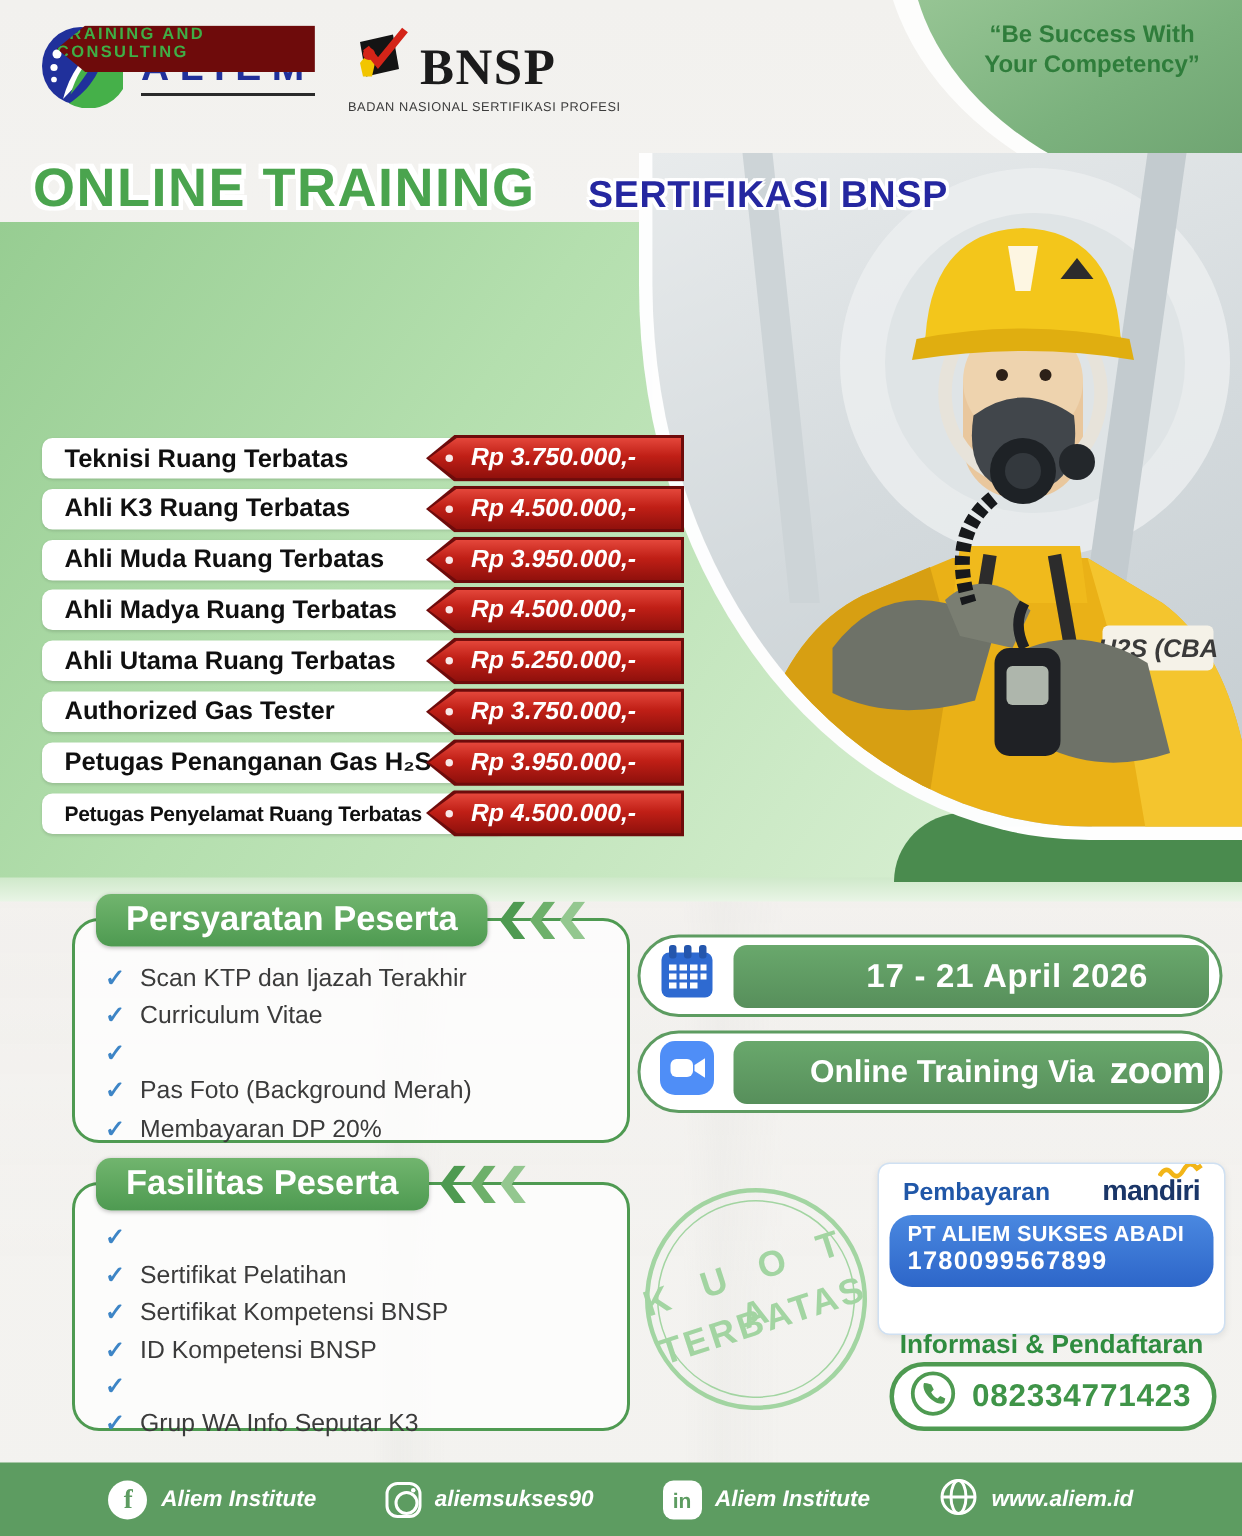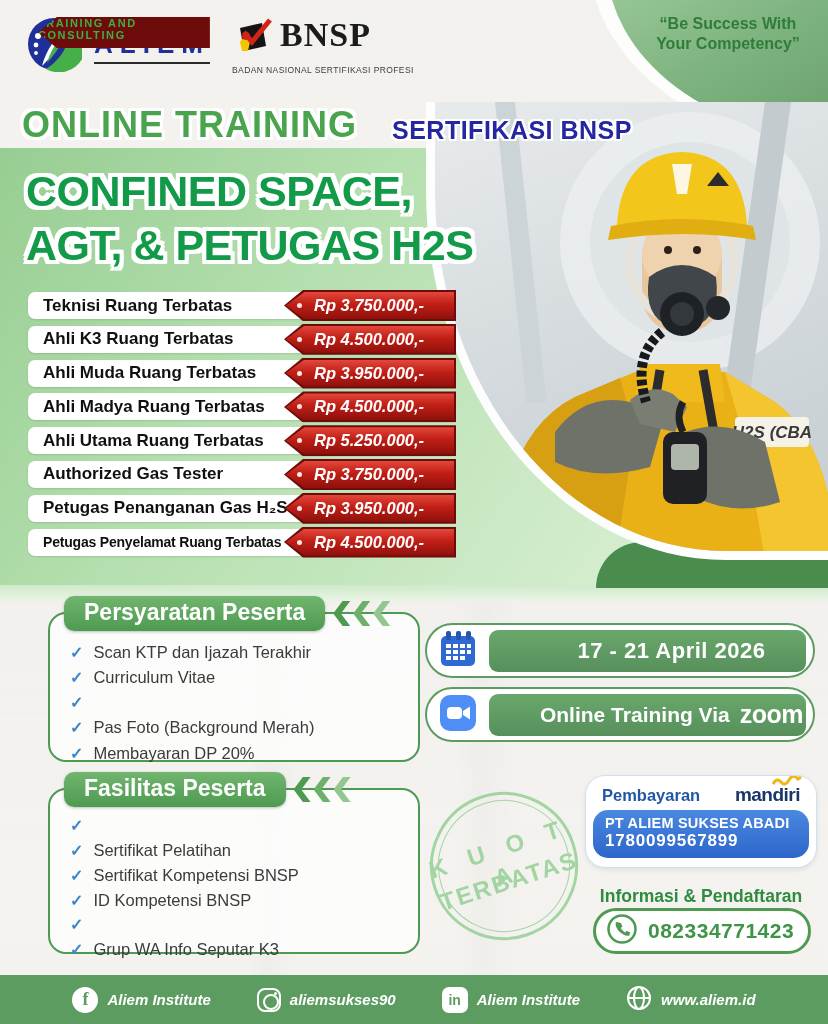--- a/index.html
+++ b/index.html
@@ -16,21 +16,21 @@
         background:linear-gradient(150deg,#9fcb9b 0%,#7cb27e 55%,#699e6c 100%); z-index:2; }
   .quote { position:absolute; right:14px; top:14px; width:172px; z-index:3;
         color:#2f7d3b; font-weight:bold; font-size:16px; line-height:1.25; text-align:center; }
 
   .logo-aliem { position:absolute; left:26px; top:16px; display:flex; align-items:center; gap:12px; z-index:3; }
   .aliem-text .name { color:#20309b; font-weight:bold; font-size:26px; letter-spacing:7px;
         border-bottom:2px solid #2a2a2a; padding-bottom:2px; }
   .aliem-text .tag { color:#3fae46; font-weight:bold; font-size:11px; letter-spacing:1.6px; margin-top:3px; }
 
   .logo-bnsp { position:absolute; left:232px; top:16px; display:flex; flex-direction:column; z-index:3; }
-  .bnsp-row { display:flex; align-items:flex-start; gap:4px; }
+  .bnsp-row { display:flex; align-items:flex-end; gap:4px; }
   .bnsp-name { font-family:"Liberation Serif", serif; font-weight:bold; font-size:34px; color:#1b1b1b; letter-spacing:1px; }
   .bnsp-tag { font-size:8.5px; color:#3c3c3c; letter-spacing:.4px; margin-top:1px; }
 
   
   .kicker { position:absolute; left:22px; top:104px; z-index:6;
         font-size:36px; font-weight:900; letter-spacing:1px; color:#4aa44e;
         text-shadow:-3px -3px 0 #fff,0 -3px 0 #fff,3px -3px 0 #fff,-3px 0 0 #fff,3px 0 0 #fff,
                     -3px 3px 0 #fff,0 3px 0 #fff,3px 3px 0 #fff; }
   .kicker2 { position:absolute; left:392px; top:116px; z-index:6;
         font-size:25px; font-weight:900; letter-spacing:.5px; color:#2527a0;
@@ -108,22 +108,22 @@
 
   .stamp { position:absolute; left:430px; top:792px; width:148px; height:148px; z-index:4;
         transform:rotate(-18deg); opacity:.8; }
   .stamp-ring { position:absolute; inset:0; border:3px solid #8fce8f; border-radius:50%; }
   .stamp-ring2 { position:absolute; inset:8px; border:1.5px solid #8fce8f; border-radius:50%; }
   .stamp-l1 { position:absolute; top:42px; left:0; width:100%; text-align:center;
         color:#8fce8f; font-weight:bold; font-size:24px; letter-spacing:8px; }
   .stamp-l2 { position:absolute; top:76px; left:0; width:100%; text-align:center;
         color:#8fce8f; font-weight:bold; font-size:24px; letter-spacing:2px; }
 
-  .paycard { position:absolute; left:585px; top:775px; width:232px; height:93px; z-index:4;
-        background:#fff; border:1.5px solid #cfe0f2; border-radius:20px; box-shadow:0 2px 5px rgba(0,0,0,.08); }
+  .paycard { position:absolute; left:585px; top:775px; width:232px; height:115px; z-index:4;
+        background:#fff; border:1.5px solid #cfe0f2; border-radius:8px; box-shadow:0 2px 5px rgba(0,0,0,.08); }
   .pay-top { display:flex; align-items:center; justify-content:space-between; padding:8px 16px 2px 16px; }
   .pay-label { color:#2057a8; font-weight:bold; font-size:16.5px; }
   .mandiri { position:relative; color:#1a3668; font-weight:bold; font-size:19px; letter-spacing:-.5px; }
   .mandiri svg { position:absolute; right:-2px; top:-8px; }
   .pay-acct { margin:2px 7px 0 7px; background:linear-gradient(180deg,#4a88e0,#2d66c9);
         border-radius:15px; padding:5px 12px 7px; color:#fff; font-weight:bold; }
   .acct-name { font-size:14.5px; letter-spacing:.2px; }
   .acct-num { font-size:17px; letter-spacing:.8px; }
 
   .contact-head { position:absolute; left:585px; top:886px; width:232px; text-align:center; z-index:4;
@@ -234,24 +234,20 @@
       <rect x="236" y="342" width="28" height="26" rx="4" fill="#aeb6ac"></rect>
       <path d="M248 300 q-8 14 0 30" stroke="#1f2125" stroke-width="7" fill="none"></path>
 
       <path d="M227 230 q-30 24 -16 70" stroke="#17191c" stroke-width="10" fill="none" stroke-dasharray="6 3"></path>
     </svg>
   </div>
 
   <div class="kicker">ONLINE TRAINING</div>
   <div class="kicker2">SERTIFIKASI BNSP</div>
 
-  <div class="title">
-    <div>CONFINED SPACE,</div>
-    <div>AGT, &amp; PETUGAS H2S</div>
-  </div>
 
   <div class="rows">
     <div class="row">
       <div class="row-label">Teknisi Ruang Terbatas</div>
       <div class="tag">
           <div class="tag-inner">Rp 3.750.000,-</div>
           <div class="tag-dot"></div>
         </div>
     </div>
     <div class="row">

